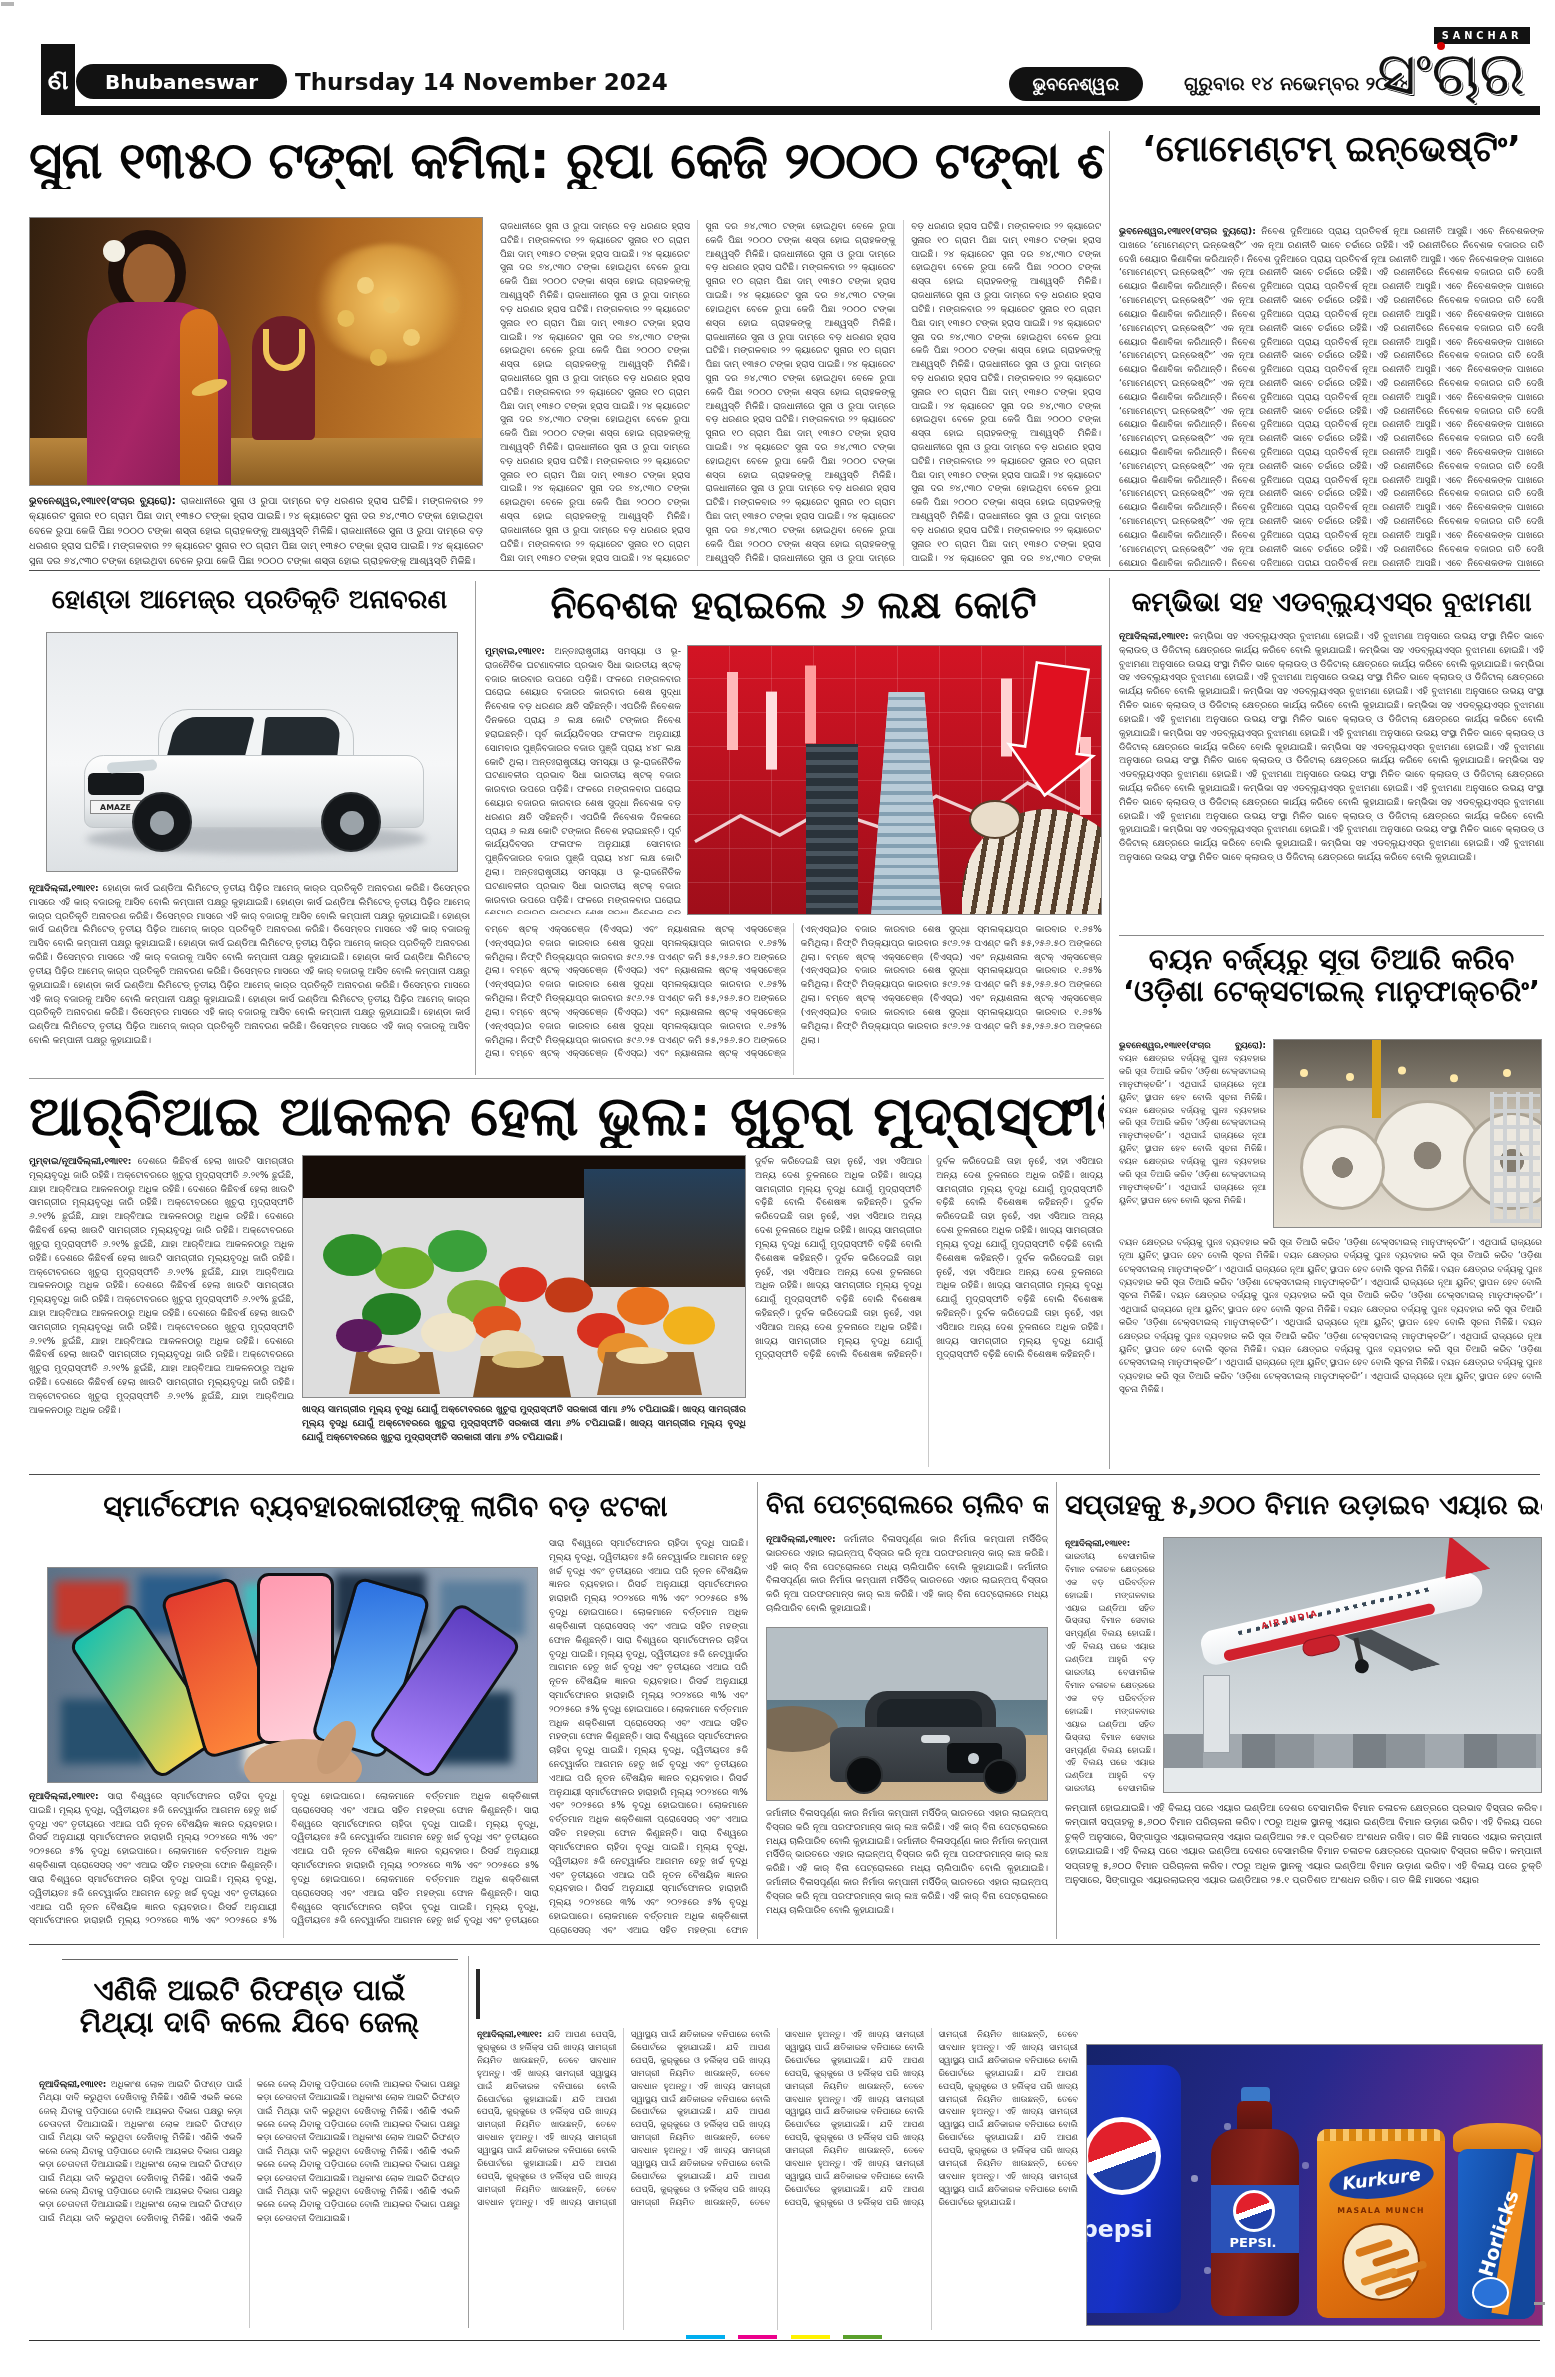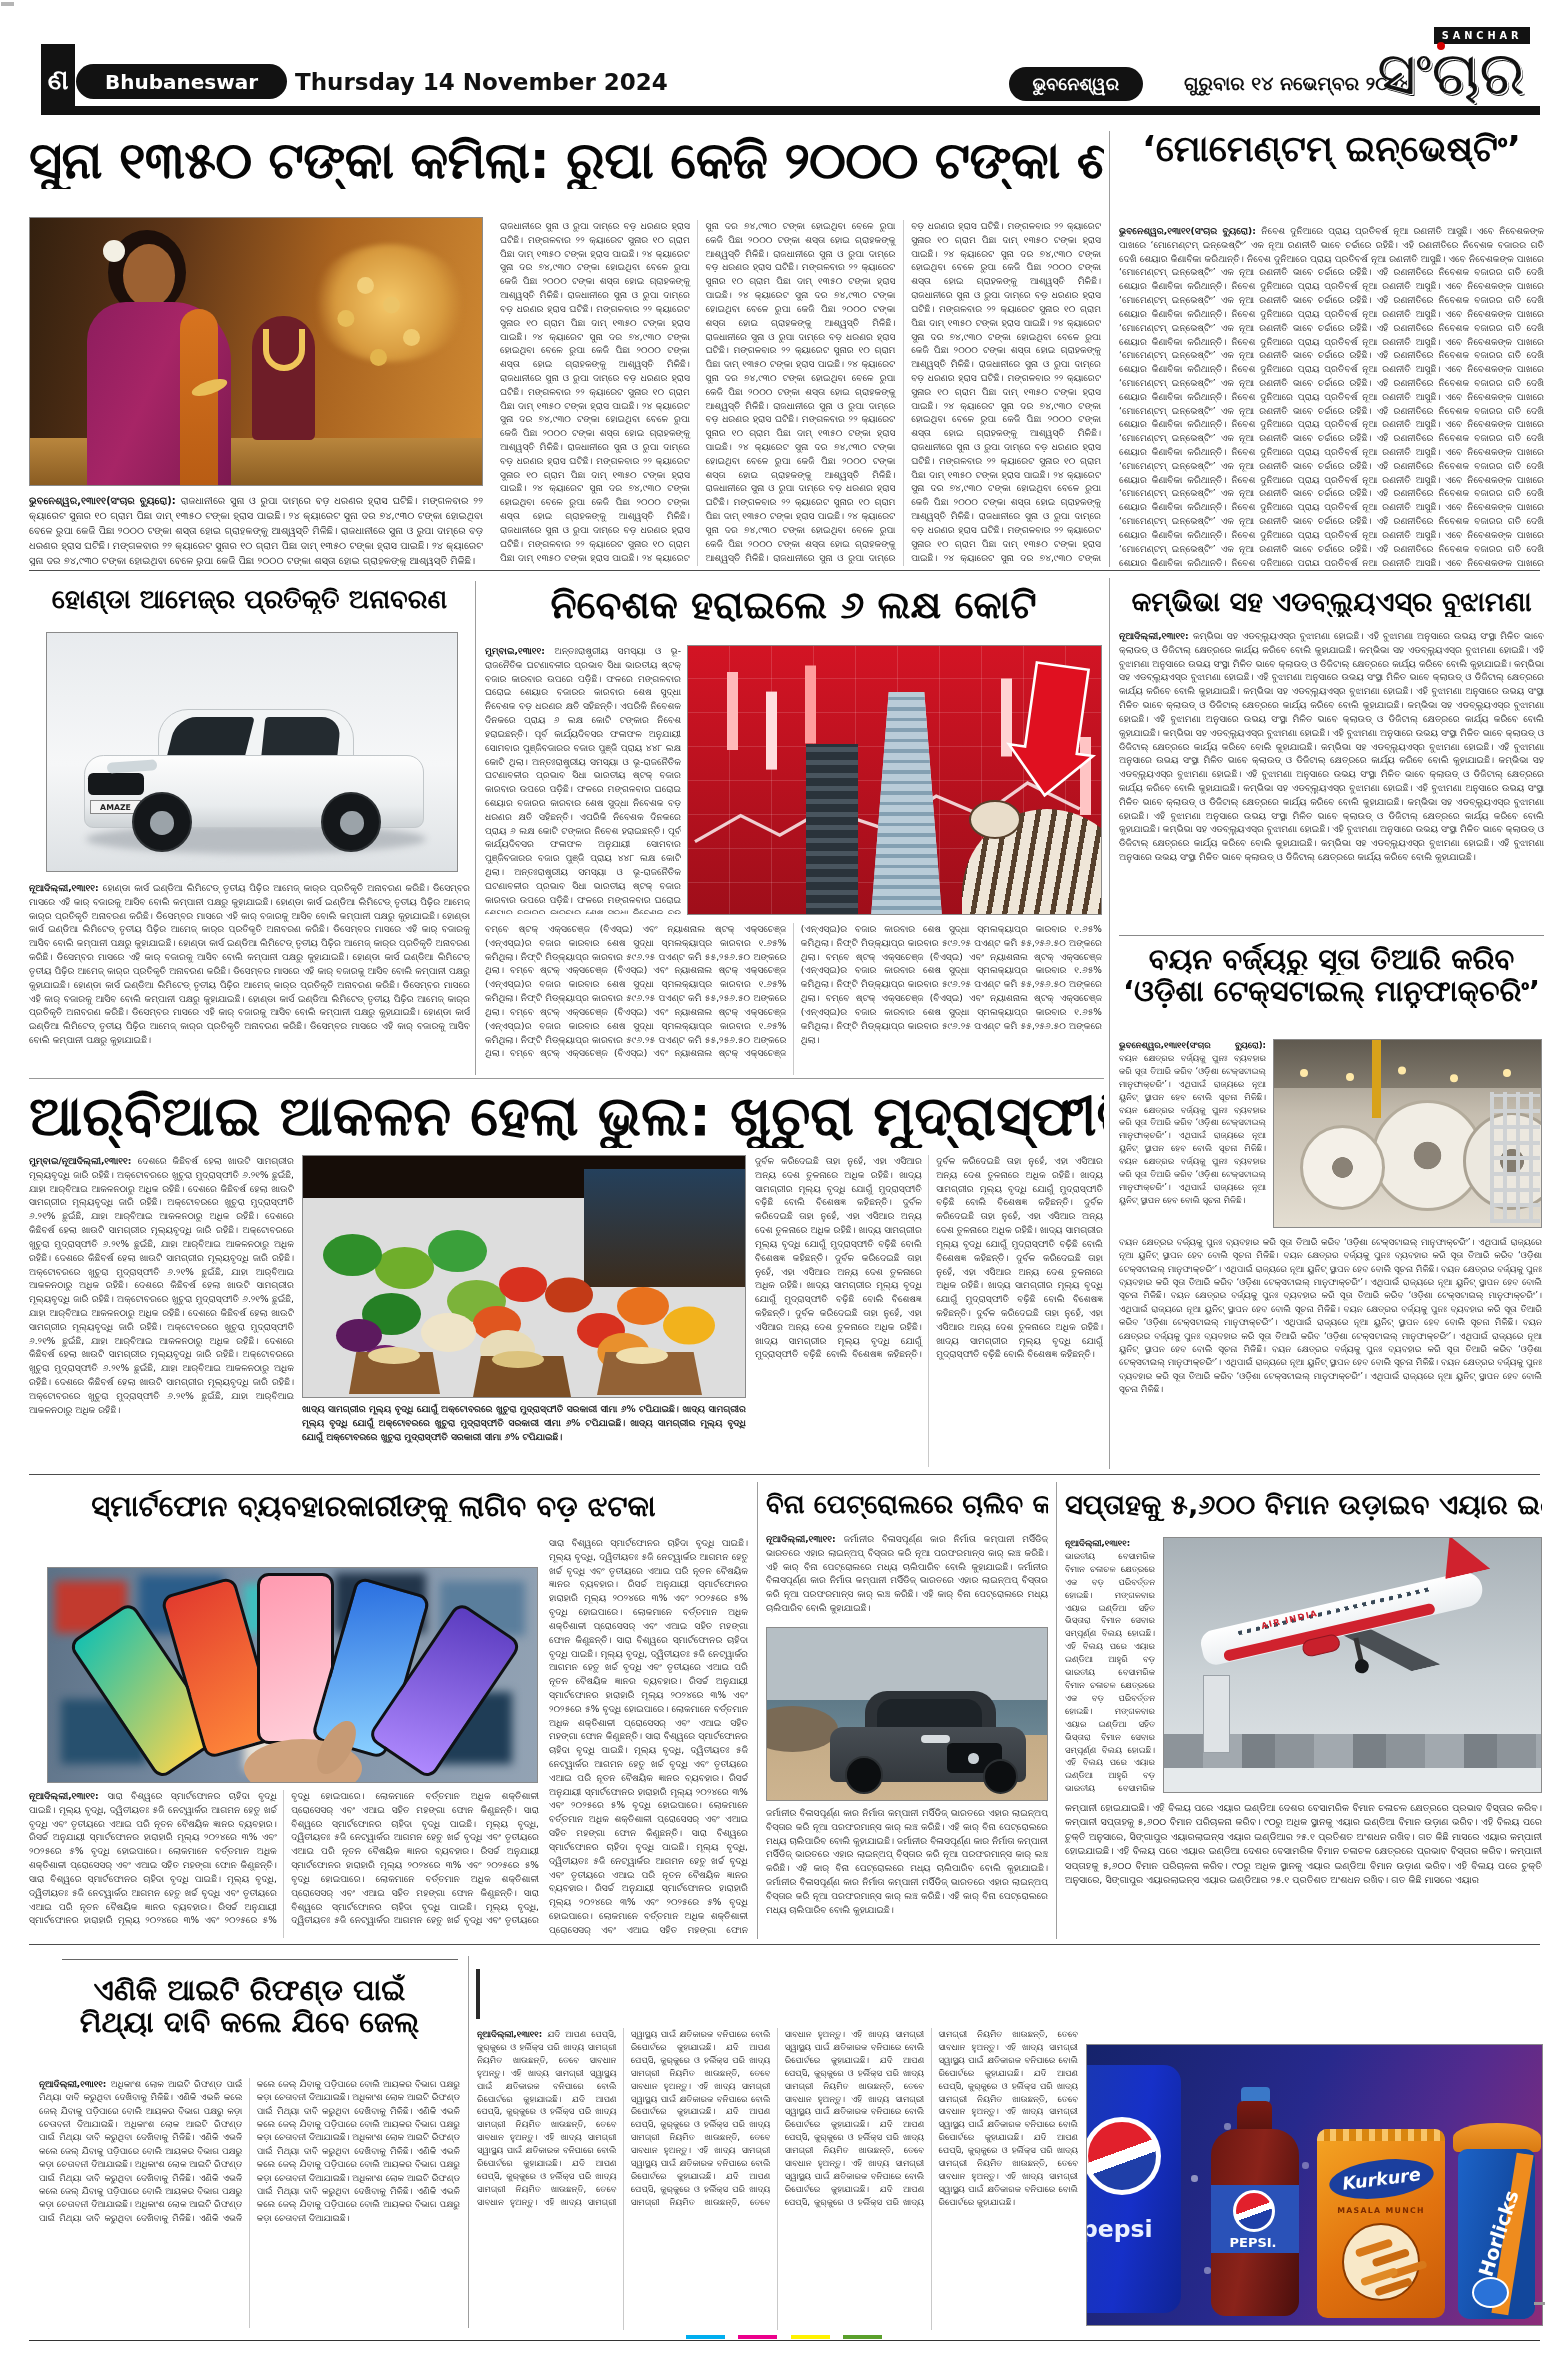--- a/index.html
+++ b/index.html
@@ -172,21 +172,21 @@
   </div>
   <div class="c t" style="left:302px;top:1403px;width:444px;height:64px;font-size:9.1px;font-weight:700;color:#222">
     <span>ଖାଦ୍ୟ ସାମଗ୍ରୀର ମୂଲ୍ୟ ବୃଦ୍ଧି ଯୋଗୁଁ ଅକ୍ଟୋବରରେ ଖୁଚୁରା ମୁଦ୍ରାସ୍ଫୀତି ସରକାରୀ ସୀମା ୬% ଟପିଯାଇଛି। ଖାଦ୍ୟ ସାମଗ୍ରୀର ମୂଲ୍ୟ ବୃଦ୍ଧି ଯୋଗୁଁ ଅକ୍ଟୋବରରେ ଖୁଚୁରା ମୁଦ୍ରାସ୍ଫୀତି ସରକାରୀ ସୀମା ୬% ଟପିଯାଇଛି। ଖାଦ୍ୟ ସାମଗ୍ରୀର ମୂଲ୍ୟ ବୃଦ୍ଧି ଯୋଗୁଁ ଅକ୍ଟୋବରରେ ଖୁଚୁରା ମୁଦ୍ରାସ୍ଫୀତି ସରକାରୀ ସୀମା ୬% ଟପିଯାଇଛି।</span>
   </div>
   <div class="c t c2" style="left:755px;top:1155px;width:348px;height:312px">
     <span>ଦୁର୍ବଳ କରିଦେଇଛି ତାହା ନୁହେଁ, ଏହା ଏସିଆର ଅନ୍ୟ ଦେଶ ତୁଳନାରେ ଅଧିକ ରହିଛି। ଖାଦ୍ୟ ସାମଗ୍ରୀର ମୂଲ୍ୟ ବୃଦ୍ଧି ଯୋଗୁଁ ମୁଦ୍ରାସ୍ଫୀତି ବଢ଼ିଛି ବୋଲି ବିଶେଷଜ୍ଞ କହିଛନ୍ତି। ଦୁର୍ବଳ କରିଦେଇଛି ତାହା ନୁହେଁ, ଏହା ଏସିଆର ଅନ୍ୟ ଦେଶ ତୁଳନାରେ ଅଧିକ ରହିଛି। ଖାଦ୍ୟ ସାମଗ୍ରୀର ମୂଲ୍ୟ ବୃଦ୍ଧି ଯୋଗୁଁ ମୁଦ୍ରାସ୍ଫୀତି ବଢ଼ିଛି ବୋଲି ବିଶେଷଜ୍ଞ କହିଛନ୍ତି। ଦୁର୍ବଳ କରିଦେଇଛି ତାହା ନୁହେଁ, ଏହା ଏସିଆର ଅନ୍ୟ ଦେଶ ତୁଳନାରେ ଅଧିକ ରହିଛି। ଖାଦ୍ୟ ସାମଗ୍ରୀର ମୂଲ୍ୟ ବୃଦ୍ଧି ଯୋଗୁଁ ମୁଦ୍ରାସ୍ଫୀତି ବଢ଼ିଛି ବୋଲି ବିଶେଷଜ୍ଞ କହିଛନ୍ତି। ଦୁର୍ବଳ କରିଦେଇଛି ତାହା ନୁହେଁ, ଏହା ଏସିଆର ଅନ୍ୟ ଦେଶ ତୁଳନାରେ ଅଧିକ ରହିଛି। ଖାଦ୍ୟ ସାମଗ୍ରୀର ମୂଲ୍ୟ ବୃଦ୍ଧି ଯୋଗୁଁ ମୁଦ୍ରାସ୍ଫୀତି ବଢ଼ିଛି ବୋଲି ବିଶେଷଜ୍ଞ କହିଛନ୍ତି। ଦୁର୍ବଳ କରିଦେଇଛି ତାହା ନୁହେଁ, ଏହା ଏସିଆର ଅନ୍ୟ ଦେଶ ତୁଳନାରେ ଅଧିକ ରହିଛି। ଖାଦ୍ୟ ସାମଗ୍ରୀର ମୂଲ୍ୟ ବୃଦ୍ଧି ଯୋଗୁଁ ମୁଦ୍ରାସ୍ଫୀତି ବଢ଼ିଛି ବୋଲି ବିଶେଷଜ୍ଞ କହିଛନ୍ତି। ଦୁର୍ବଳ କରିଦେଇଛି ତାହା ନୁହେଁ, ଏହା ଏସିଆର ଅନ୍ୟ ଦେଶ ତୁଳନାରେ ଅଧିକ ରହିଛି। ଖାଦ୍ୟ ସାମଗ୍ରୀର ମୂଲ୍ୟ ବୃଦ୍ଧି ଯୋଗୁଁ ମୁଦ୍ରାସ୍ଫୀତି ବଢ଼ିଛି ବୋଲି ବିଶେଷଜ୍ଞ କହିଛନ୍ତି। ଦୁର୍ବଳ କରିଦେଇଛି ତାହା ନୁହେଁ, ଏହା ଏସିଆର ଅନ୍ୟ ଦେଶ ତୁଳନାରେ ଅଧିକ ରହିଛି। ଖାଦ୍ୟ ସାମଗ୍ରୀର ମୂଲ୍ୟ ବୃଦ୍ଧି ଯୋଗୁଁ ମୁଦ୍ରାସ୍ଫୀତି ବଢ଼ିଛି ବୋଲି ବିଶେଷଜ୍ଞ କହିଛନ୍ତି। ଦୁର୍ବଳ କରିଦେଇଛି ତାହା ନୁହେଁ, ଏହା ଏସିଆର ଅନ୍ୟ ଦେଶ ତୁଳନାରେ ଅଧିକ ରହିଛି। ଖାଦ୍ୟ ସାମଗ୍ରୀର ମୂଲ୍ୟ ବୃଦ୍ଧି ଯୋଗୁଁ ମୁଦ୍ରାସ୍ଫୀତି ବଢ଼ିଛି ବୋଲି ବିଶେଷଜ୍ଞ କହିଛନ୍ତି।</span>
   </div>
 
   <div class="hr" style="left:29px;top:1474px;width:1511px"></div>
 
-  <div class="c h nw" style="left:14px;top:1490px;width:719px;font-size:29px">ସ୍ମାର୍ଟଫୋନ ବ୍ୟବହାରକାରୀଙ୍କୁ ଲାଗିବ ବଡ଼ ଝଟକା</div>
+  <div class="c h nw" style="left:26px;top:1490px;width:719px;font-size:29px">ସ୍ମାର୍ଟଫୋନ ବ୍ୟବହାରକାରୀଙ୍କୁ ଲାଗିବ ବଡ଼ ଝଟକା</div>
   <div class="ph" style="left:47px;top:1567px;width:491px;height:216px;background:linear-gradient(100deg,#5d7287 0%,#7b8fa6 40%,#93a3b4 100%)">
     <div class="c" style="left:0;top:0;width:491px;height:216px;filter:blur(4.6px)">
       <div class="c" style="left:6.5px;top:13px;width:72px;height:52px;background:#c23a2e"></div>
       <div class="c" style="left:91px;top:6.5px;width:85px;height:59px;background:#2b5d8a"></div>
       <div class="c" style="left:196px;top:15.7px;width:78px;height:50px;background:#3fbfbf"></div>
       <div class="c" style="left:287px;top:5.2px;width:91px;height:60px;background:#22354a"></div>
       <div class="c" style="left:392px;top:13px;width:85px;height:55px;background:#5a7e9c"></div>
       <div class="c" style="left:13px;top:131px;width:85px;height:65px;background:#27506e"></div>
       <div class="c" style="left:366px;top:124px;width:98px;height:72px;background:#1f3d56"></div>
       <div class="c" style="left:196px;top:137px;width:98px;height:65px;background:#e8e2d8"></div>

